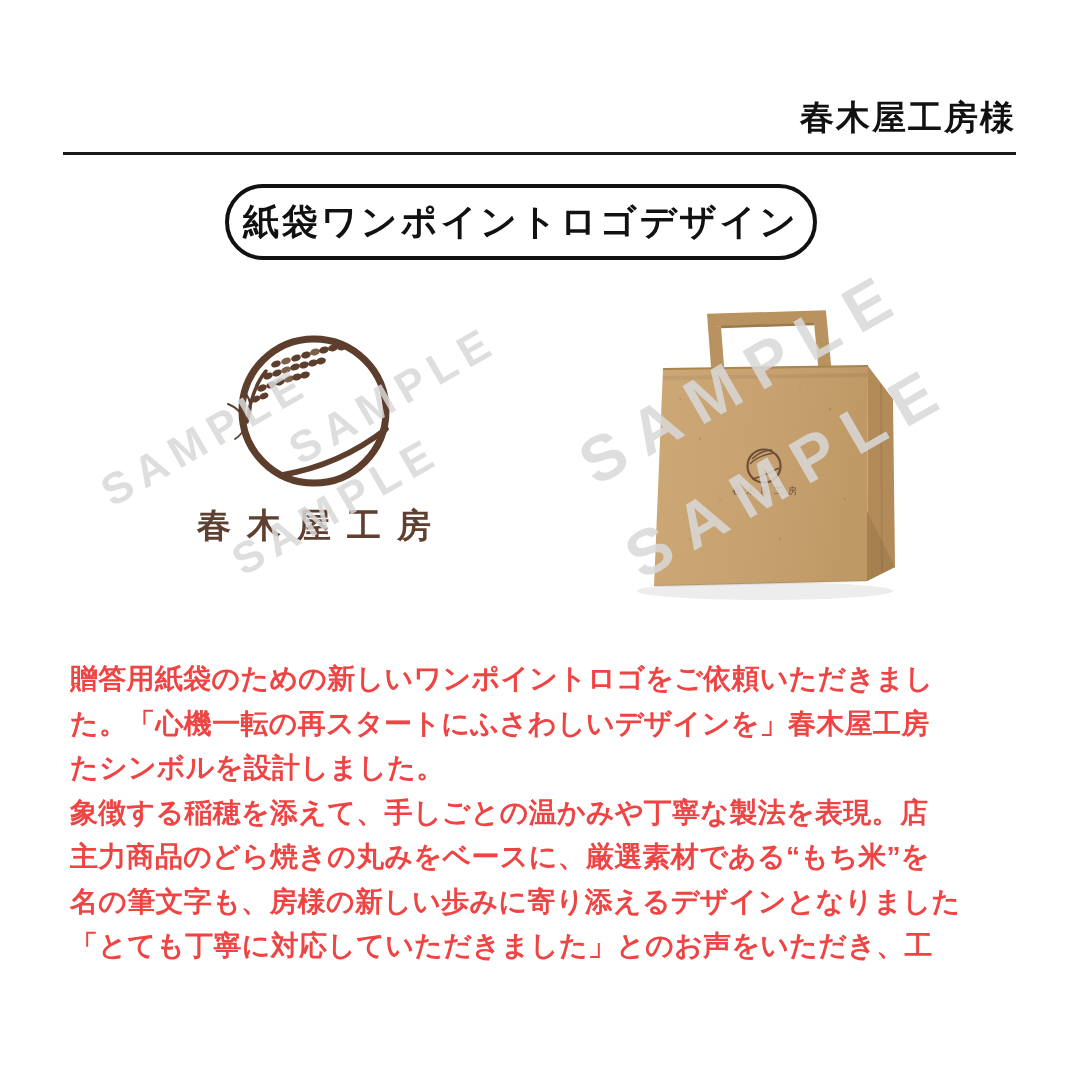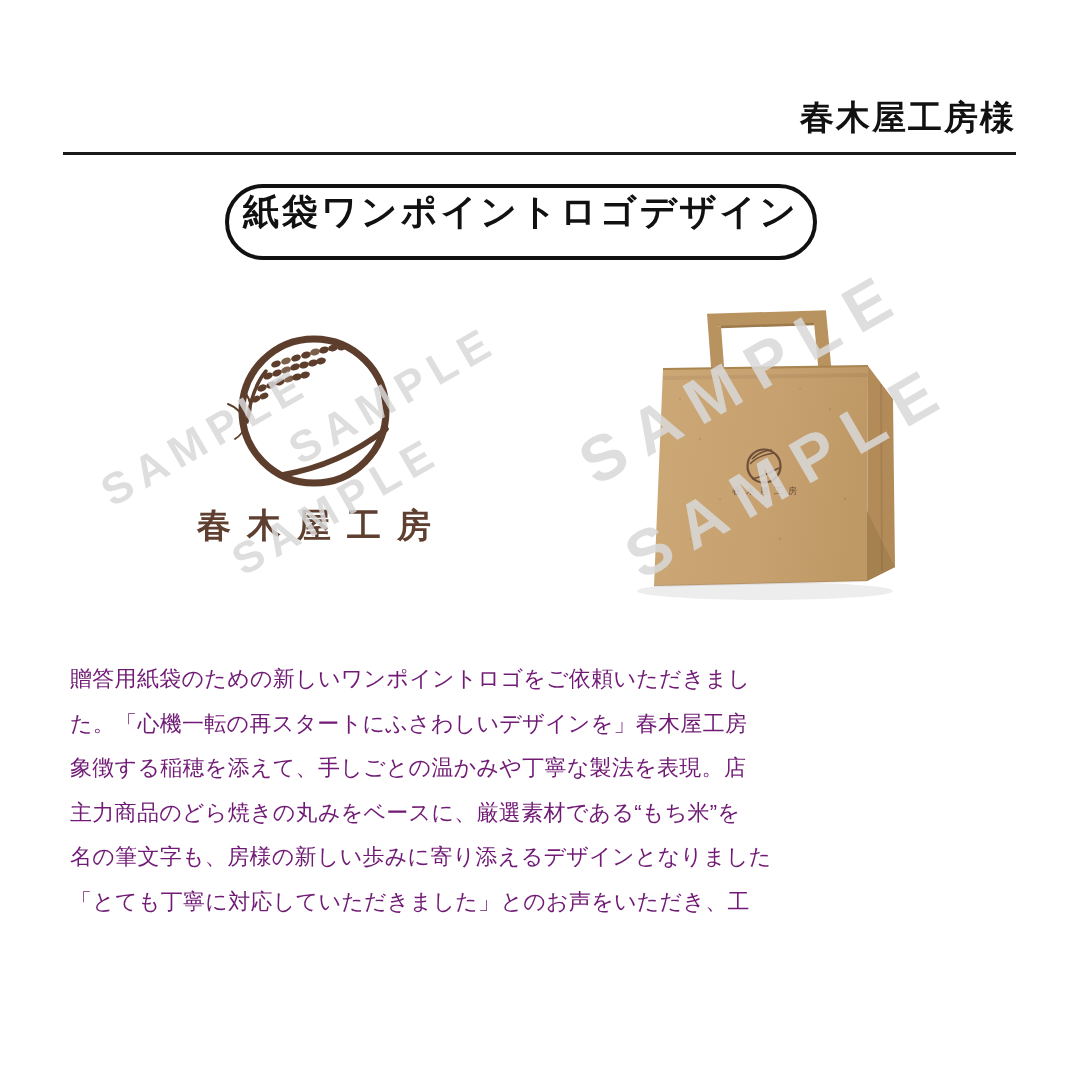--- a/index.html
+++ b/index.html
@@ -2,32 +2,32 @@
 <html><head>
 <meta charset="utf-8">
 <style>
   html,body{margin:0;padding:0;background:#ffffff;}
   .canvas{position:relative;width:1080px;height:1080px;background:#ffffff;overflow:hidden;
           font-family:"Liberation Sans","DejaVu Sans",sans-serif;margin-top:39px;}
   .client{position:absolute;top:56px;right:64px;font-size:34px;font-weight:700;color:#111;
           letter-spacing:2px;}
   .rule{position:absolute;top:113px;left:63px;width:953px;height:3px;background:#1a1a1a;}
   .badge{position:absolute;left:225px;top:145px;width:592px;height:76px;border:4px solid #111;
-         border-radius:42px;display:flex;align-items:flex-start;justify-content:center;box-sizing:border-box;}
+         border-radius:42px;display:flex;align-items:center;justify-content:center;box-sizing:border-box;}
   .badge span{font-size:36px;font-weight:700;color:#111;letter-spacing:3px;}
   .logo-svg{position:absolute;left:220px;top:288px;}
   .wordmark{position:absolute;left:162px;top:464px;width:304px;text-align:center;
             font-size:34px;font-weight:700;color:#5f4030;letter-spacing:16px;text-indent:16px;}
   .bag-svg{position:absolute;left:630px;top:255px;}
   .wm{position:absolute;font-weight:700;color:#d9d9d9;opacity:.85;white-space:nowrap;
       transform:translate(-50%,-50%) rotate(-30deg);z-index:5;}
   .wm.small{font-size:44px;letter-spacing:8px;}
   .wm.large{font-size:64px;letter-spacing:16px;}
-  .desc{position:absolute;left:70px;top:618px;width:950px;color:#701a75;font-size:22px;
-        font-weight:400;line-height:44.5px;letter-spacing:0.3px;}
+  .desc{position:absolute;left:70px;top:618px;width:950px;color:#ef4444;font-size:28px;
+        font-weight:700;line-height:44.5px;letter-spacing:0.3px;}
   .desc div{height:44.5px;white-space:nowrap;}
 </style>
 </head>
 <body>
 
 <div class="canvas">
 
   <div class="client">春木屋工房様</div>
   <div class="rule"></div>
 
@@ -113,19 +113,20 @@
 
   <span class="wm small" style="left:205px;top:398px;">SAMPLE</span>
   <span class="wm small" style="left:393px;top:356px;">SAMPLE</span>
   <span class="wm small" style="left:336px;top:467px;">SAMPLE</span>
   <span class="wm large" style="left:742px;top:338px;">SAMPLE</span>
   <span class="wm large" style="left:788px;top:432px;">SAMPLE</span>
 
   <div class="desc">
     <div>贈答用紙袋のための新しいワンポイントロゴをご依頼いただきまし</div>
     <div>た。「心機一転の再スタートにふさわしいデザインを」春木屋工房</div>
+    <div>たシンボルを設計しました。</div>
     <div>象徴する稲穂を添えて、手しごとの温かみや丁寧な製法を表現。店</div>
     <div>主力商品のどら焼きの丸みをベースに、厳選素材である“もち米”を</div>
     <div>名の筆文字も、房様の新しい歩みに寄り添えるデザインとなりました</div>
     <div>「とても丁寧に対応していただきました」とのお声をいただき、工</div>
   </div>
 
 </div>
 
 </body></html>

